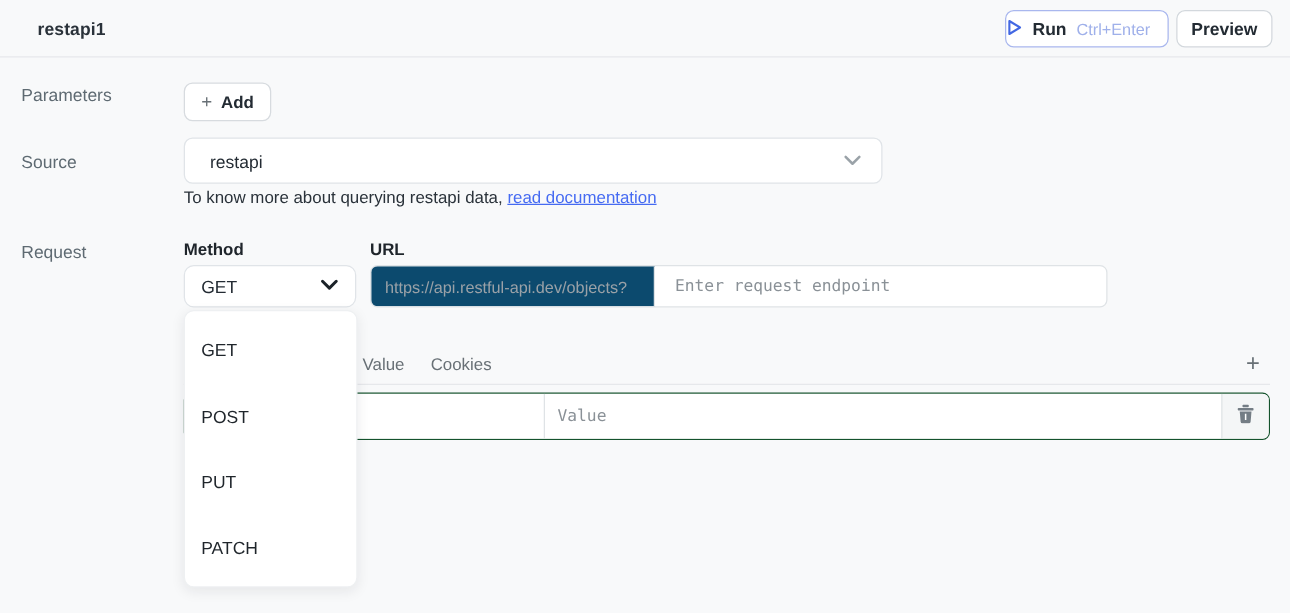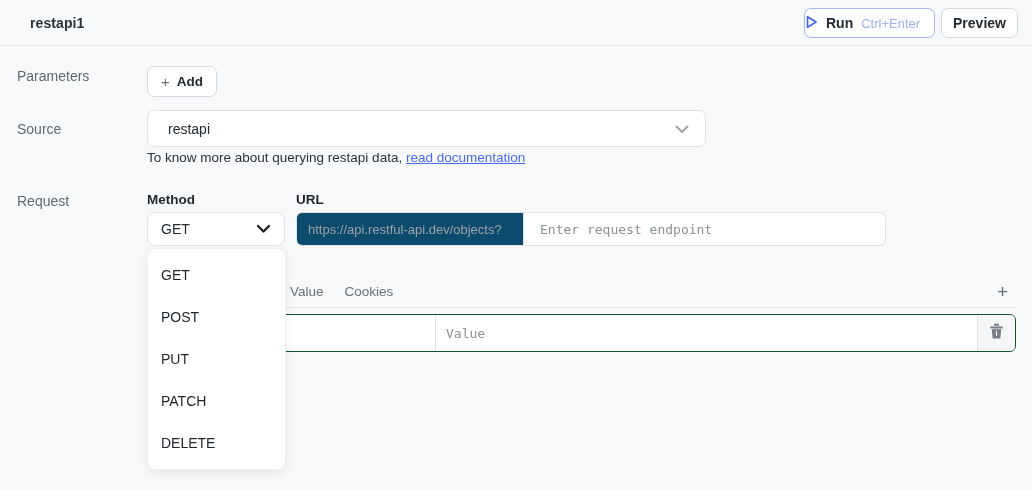--- a/index.html
+++ b/index.html
@@ -231,16 +231,15 @@
         </svg>
       </span>
     </div>
   </div>
 
   <div class="method-menu">
     <div class="method-option">GET</div>
     <div class="method-option">POST</div>
     <div class="method-option">PUT</div>
     <div class="method-option">PATCH</div>
-    <div class="method-option">DELETE</div>
   </div>
 
 </div>
 
 </body></html>

